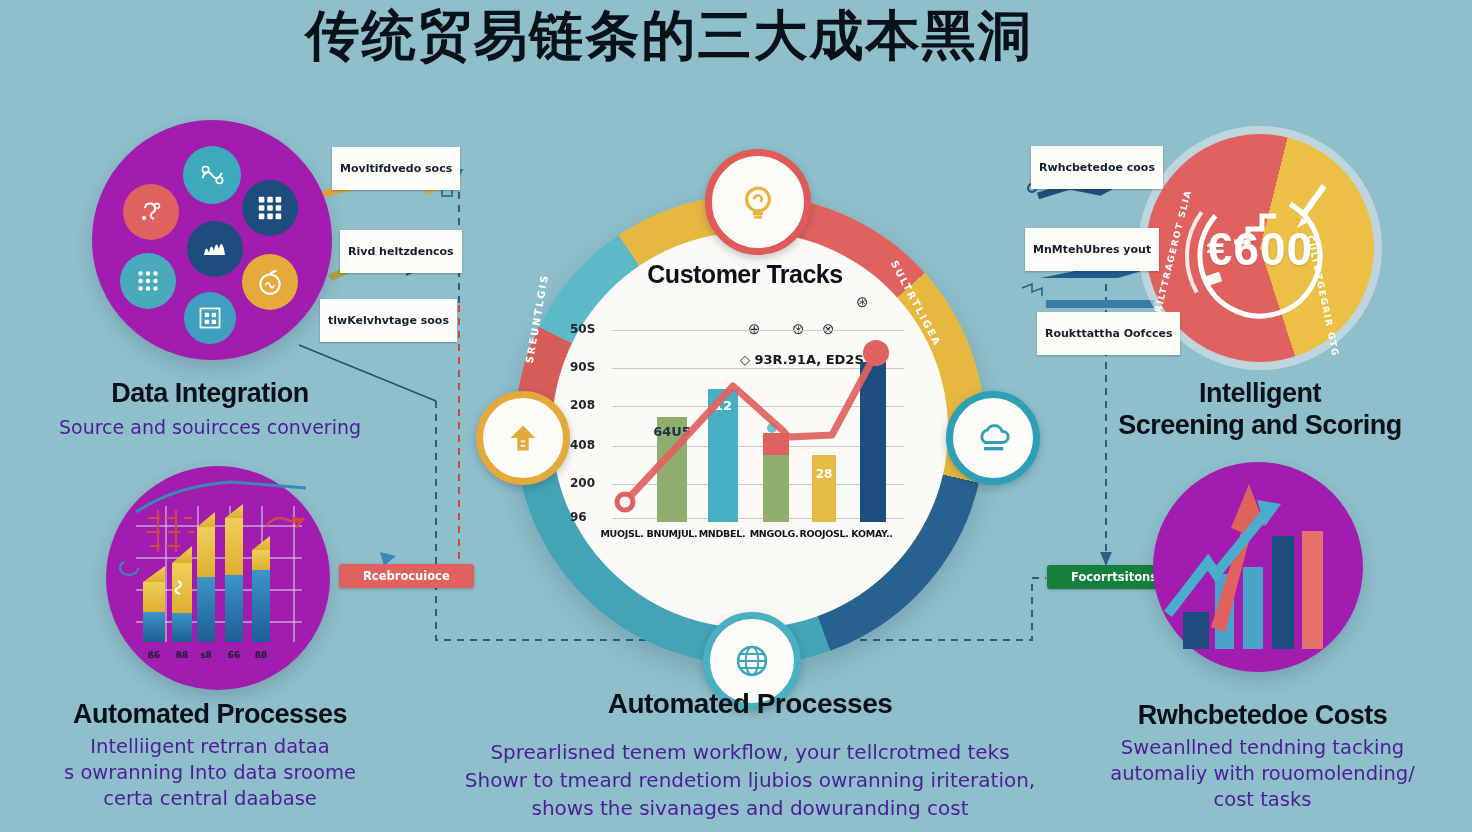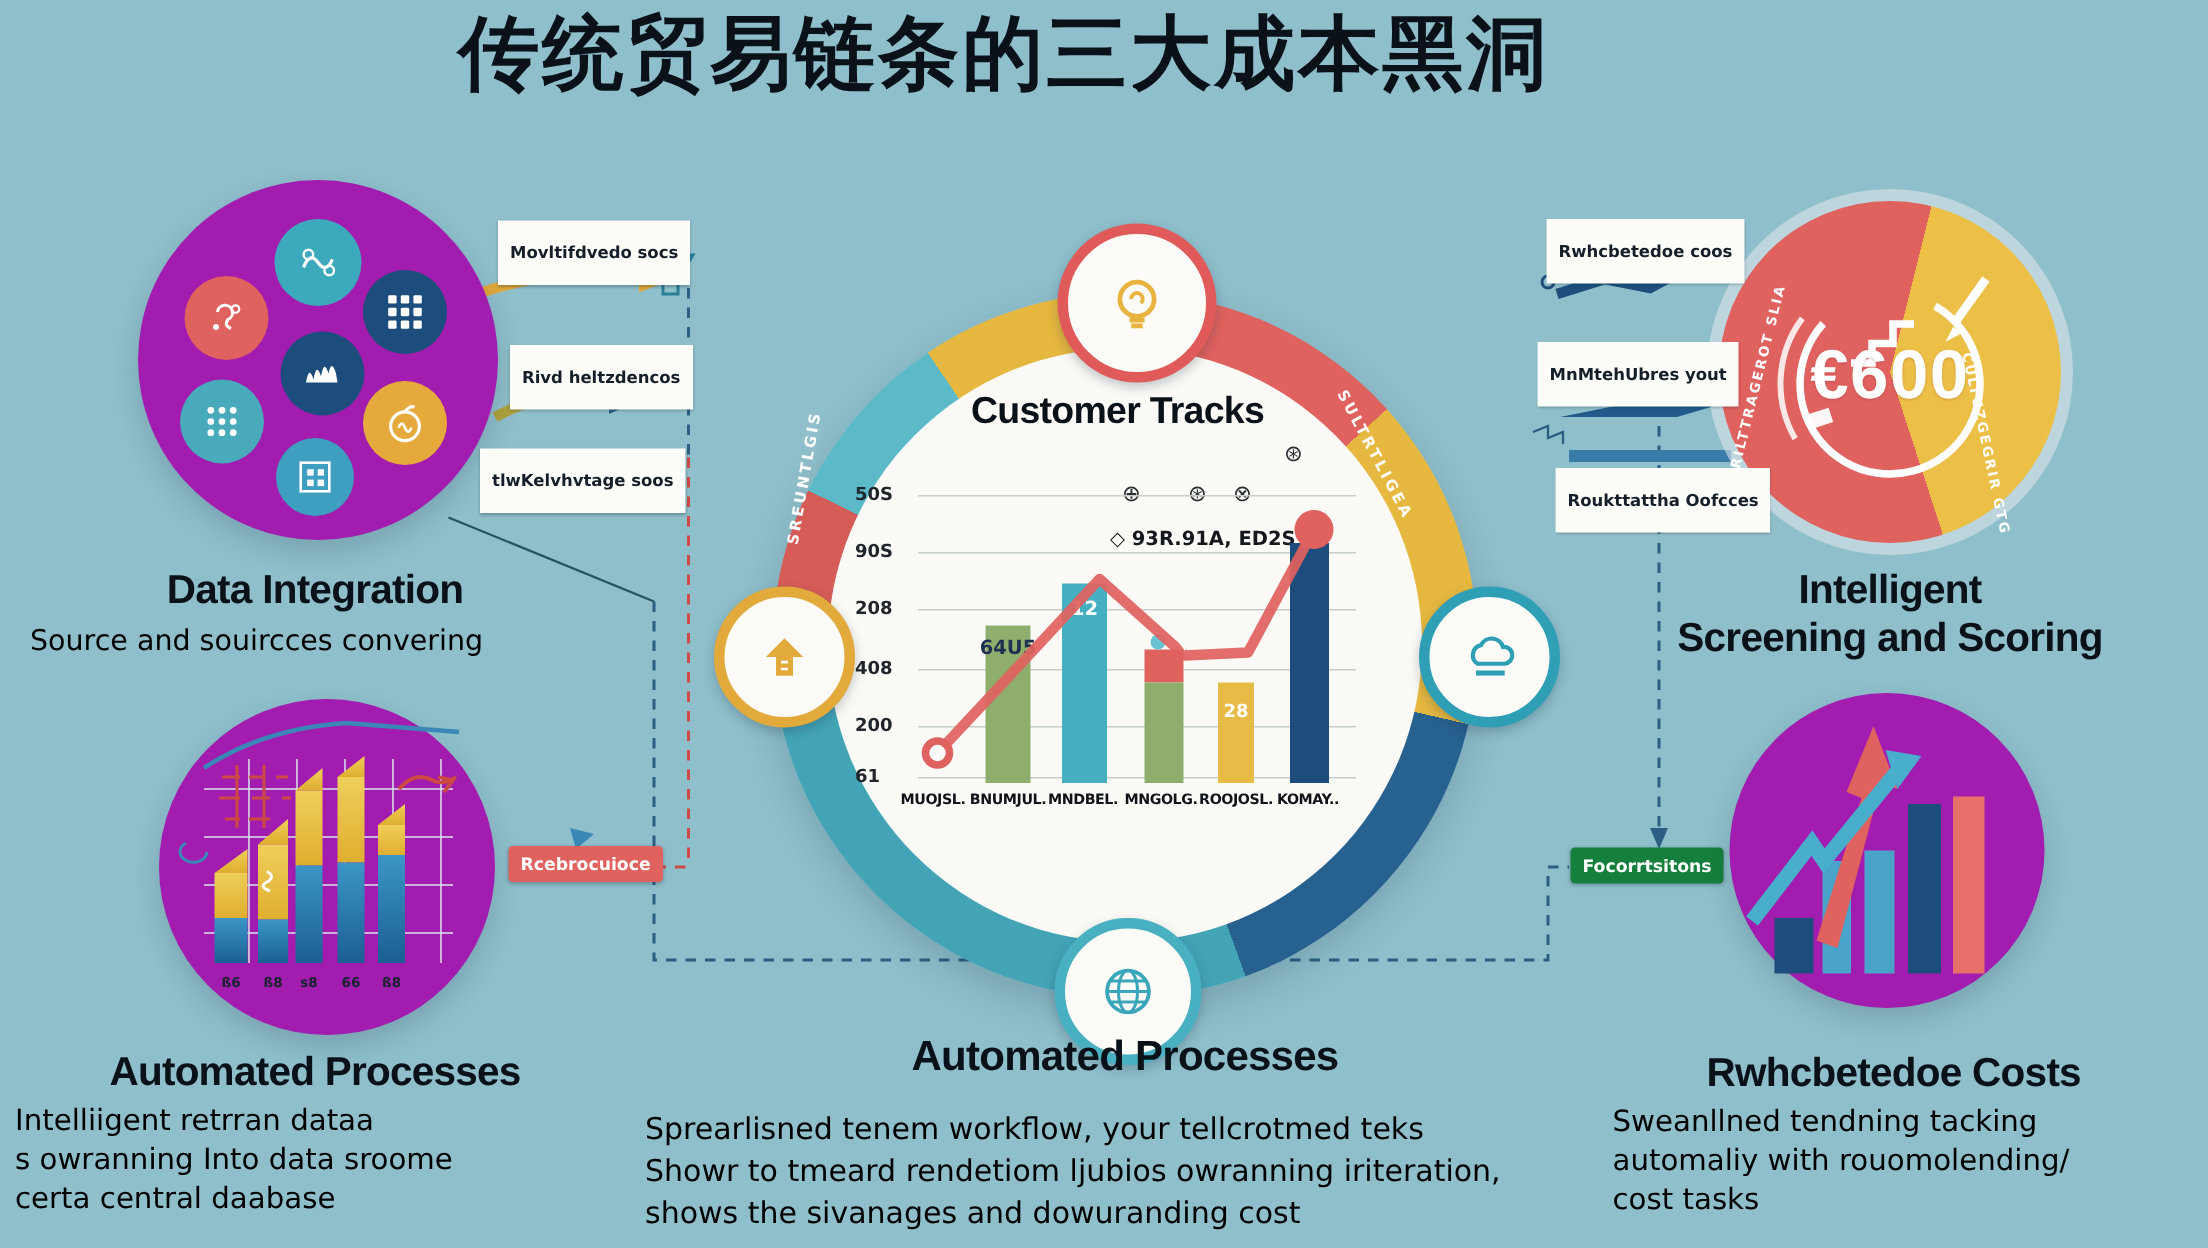--- a/index.html
+++ b/index.html
@@ -1,21 +1,21 @@
 <!DOCTYPE html>
 <html><head>
 <meta charset="utf-8">
 <style>
   html,body{margin:0;padding:0}
   #stage{position:relative;width:1472px;height:832px;background:#8fbfcb;font-family:"DejaVu Sans",sans-serif;overflow:hidden}
   .abs{position:absolute}
   .h1{font-family:"Liberation Sans",sans-serif;font-weight:700;color:#0a1118;letter-spacing:-.5px;text-align:center}
-  .sub,.para{color:#000000;font-family:"DejaVu Sans",sans-serif}
+  .sub,.para{color:#4c1d95;text-align:center;font-family:"DejaVu Sans",sans-serif}
   .callout{background:#fcfcf9;color:#141f29;font:700 11px "DejaVu Sans",sans-serif;padding:15px 8px;box-shadow:0 1px 2px rgba(10,30,40,.3);white-space:nowrap}
-  .tag{color:#fff;font:700 11.5px "DejaVu Sans",sans-serif;padding:5px 8px;border-radius:3px;box-shadow:0 1px 3px rgba(10,30,40,.3);white-space:nowrap}
+  .tag{color:#fff;font:700 11.5px "DejaVu Sans",sans-serif;padding:5px 24px;border-radius:3px;box-shadow:0 1px 3px rgba(10,30,40,.3);white-space:nowrap}
   .circleW{background:#a21caf;border-radius:50%;box-shadow:0 8px 18px rgba(20,40,60,.18)}
   .badge{background:#fcfbf8;border-radius:50%;display:flex;align-items:center;justify-content:center;box-shadow:0 3px 8px rgba(20,40,60,.25)}
   .clusterdot{border-radius:50%;display:flex;align-items:center;justify-content:center}
   .ylabel{font:700 12px "DejaVu Sans",sans-serif;color:#20262b;text-align:left;width:38px}
   .xlabel{font:700 9.5px "DejaVu Sans",sans-serif;color:#101418;text-align:center;width:52px;letter-spacing:-.3px;white-space:nowrap}
   .gridline{height:1px;background:#c7cdc9}
   .ringtext{font:700 10px "DejaVu Sans",sans-serif;color:#fff;letter-spacing:2px;text-align:center;width:120px;white-space:nowrap}
   .donuttext{font:700 9px "DejaVu Sans",sans-serif;color:#fff;letter-spacing:1.5px;text-align:center;width:130px;white-space:nowrap}
   .chicon{font:400 15px "DejaVu Sans",sans-serif;color:#2a2f33}
   .annot{font:700 13px "DejaVu Sans",sans-serif;color:#15191d;white-space:nowrap}
@@ -200,21 +200,21 @@
   <span class="abs annot" style="left:740px;top:352px">
     <span>◇</span>
     <span>93R.91A, ED2S</span>
   </span>
 
   <div class="abs ylabel" style="left:570px;top:322px">50S</div>
   <div class="abs ylabel" style="left:570px;top:360px">90S</div>
   <div class="abs ylabel" style="left:570px;top:398px">208</div>
   <div class="abs ylabel" style="left:570px;top:438px">408</div>
   <div class="abs ylabel" style="left:570px;top:476px">200</div>
-  <div class="abs ylabel" style="left:570px;top:510px">61</div>
+  <div class="abs ylabel" style="left:570px;top:510px">96</div>
   <div class="abs gridline" style="left:612px;top:330px;width:292px"></div>
   <div class="abs gridline" style="left:612px;top:368px;width:292px"></div>
   <div class="abs gridline" style="left:612px;top:406px;width:292px"></div>
   <div class="abs gridline" style="left:612px;top:446px;width:292px"></div>
   <div class="abs gridline" style="left:612px;top:484px;width:292px"></div>
   <div class="abs gridline" style="left:612px;top:518px;width:292px"></div>
 
   <svg class="abs" style="left:600px;top:280px" width="320" height="255" viewBox="0 0 320 255">
     <rect x="57" y="137" width="30" height="105" fill="#8fae6d"></rect>
     <text x="72" y="156" text-anchor="middle" font-family="DejaVu Sans" font-size="13" font-weight="700" fill="#1e3050">64U5</text>

